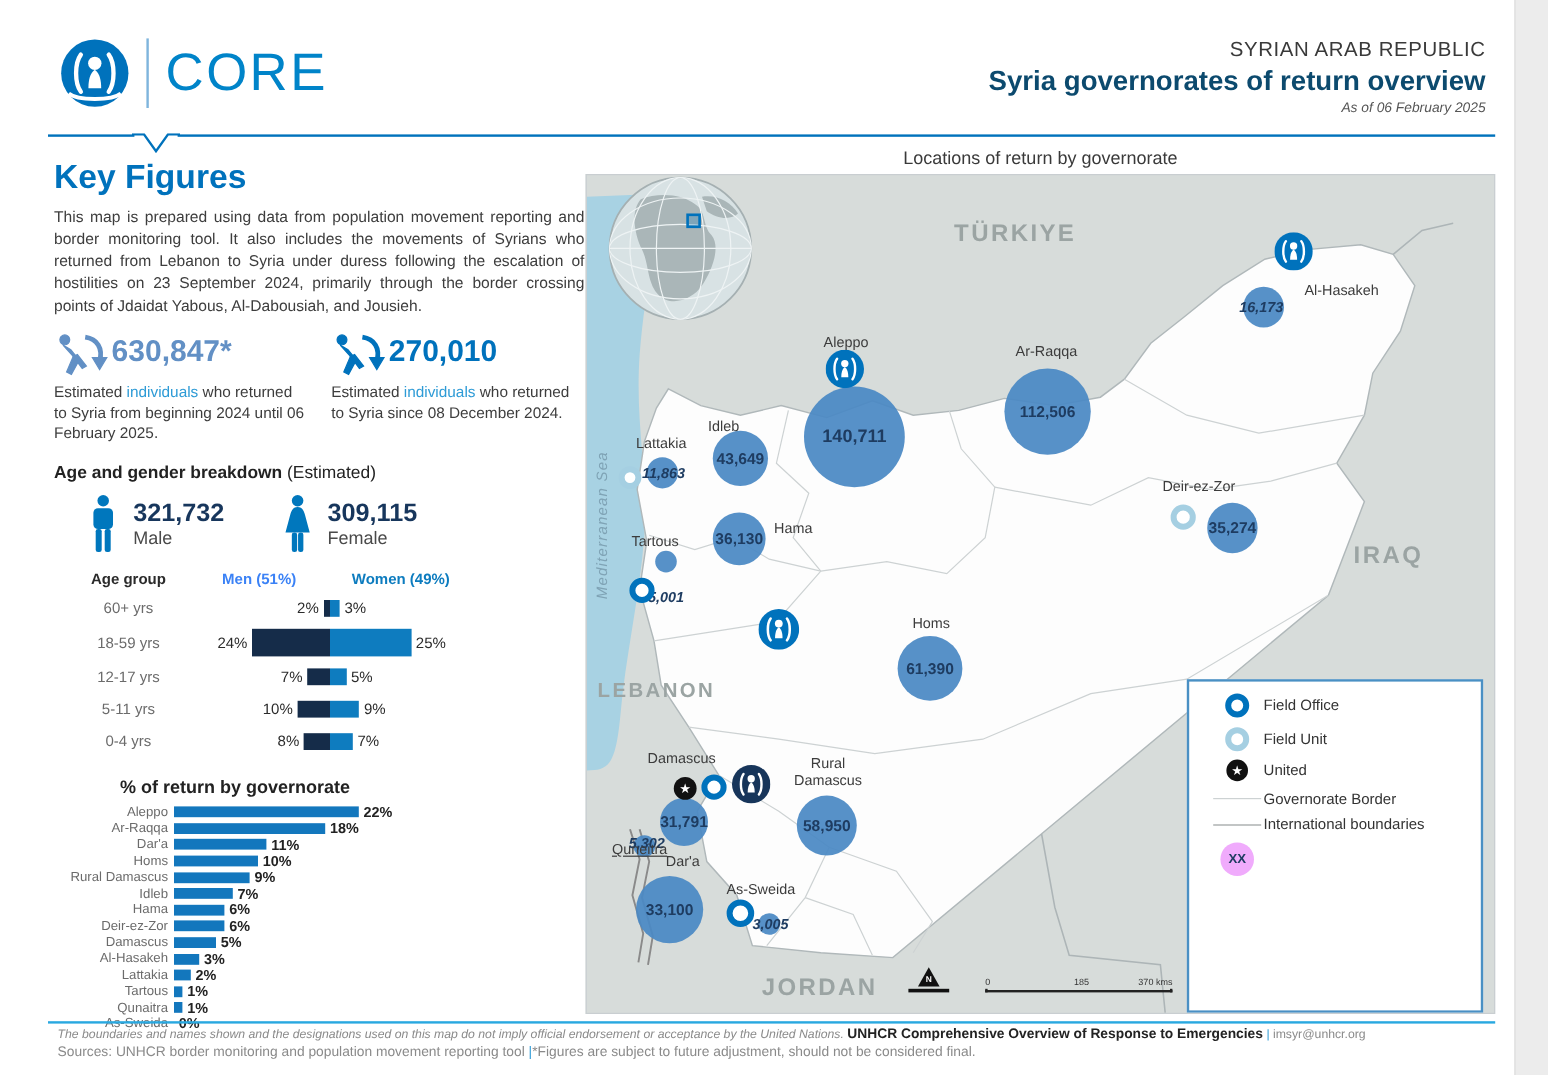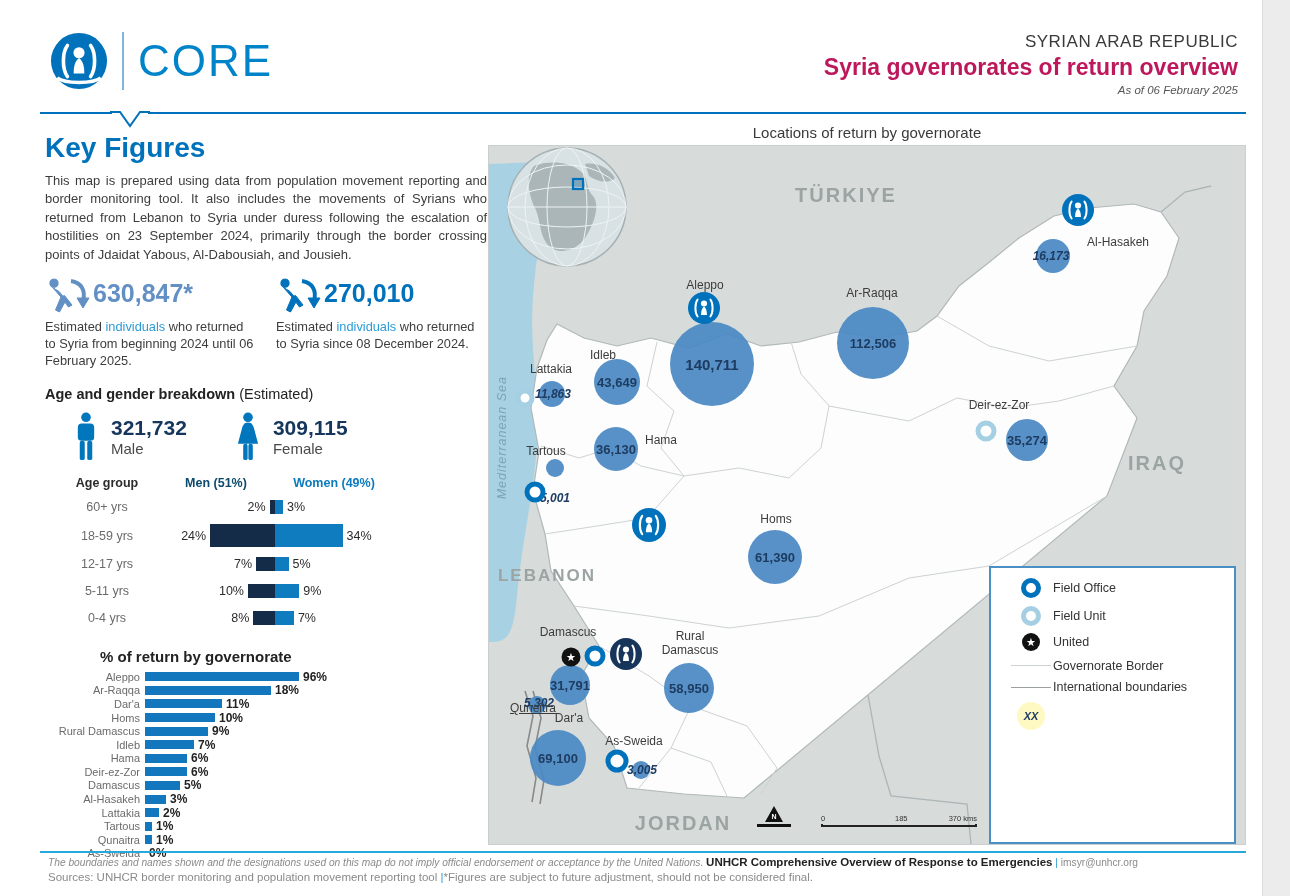--- a/index.html
+++ b/index.html
@@ -10,21 +10,21 @@
   
   .logo-block { position:absolute; left:50px; top:30px; display:flex; align-items:center; gap:14px; }
   .unhcr-mark { width:58px; height:62px; }
   .unhcr-word { display:flex; flex-direction:column; }
   .unhcr-word .brand { color:#0072BC; font-weight:bold; font-size:40px; letter-spacing:1px; line-height:40px; }
   .unhcr-word .tagline { color:#0072BC; font-weight:bold; font-size:13.5px; margin-top:2px; }
   .logo-divider { width:2px; height:58px; background:#7fb5dd; }
   .core { color:#0084c9; font-size:44px; letter-spacing:2px; font-weight:400; }
   .hdr-right { position:absolute; right:52px; top:32px; text-align:right; }
   .hdr-country { font-size:17px; color:#3a3a3a; letter-spacing:0.5px; }
-  .hdr-title { font-size:23px; color:#be185d; font-weight:bold; margin-top:2px; }
+  .hdr-title { font-size:23px; color:#0c4a6e; font-weight:bold; margin-top:2px; }
   .hdr-asof { font-size:11.5px; color:#555; font-style:italic; margin-top:3px; }
   .rule-left { position:absolute; left:40px; top:112px; width:72px; height:2px; background:#0072BC; }
   .rule-right { position:absolute; left:148px; top:112px; width:1098px; height:2px; background:#0072BC; }
   .rule-notch { position:absolute; left:110px; top:111px; }
 
   
   .leftcol { position:absolute; left:45px; top:132px; width:442px; }
   .kf-title { color:#0072BC; font-size:28px; font-weight:bold; }
   .kf-intro { margin-top:8px; font-size:13px; line-height:1.42; color:#3d3d3d; text-align:justify; }
   .stats { display:flex; gap:20px; margin-top:14px; }
@@ -39,21 +39,21 @@
   .ag-title { margin-top:16px; font-size:14.5px; color:#222; }
   .ag-title b { font-weight:bold; }
   .mf-row { display:flex; margin-top:10px; gap:48px; padding-left:28px; }
   .mf { display:flex; gap:12px; align-items:center; }
   .mf-num { font-size:21px; font-weight:bold; color:#17365c; line-height:22px; }
   .mf-lab { font-size:15px; color:#4a4a4a; margin-top:1px; }
 
   .pyr { margin-top:14px; padding-left:12px; }
   .pyr-head { display:flex; font-size:12.5px; font-weight:bold; margin-bottom:4px; }
   .pyr-head .h-age { width:100px; text-align:center; color:#2b2b2b; }
-  .pyr-head .h-men { width:118px; text-align:center; color:#0c4a6e; }
+  .pyr-head .h-men { width:118px; text-align:center; color:#3b82f6; }
   .pyr-head .h-women { width:118px; text-align:center; color:#0d7cbf; }
   .pyr-row { display:flex; align-items:center; height:27px; }
   .pyr-label { width:100px; text-align:center; font-size:12.5px; color:#6b6b6b; }
   .pyr-men { width:118px; display:flex; justify-content:flex-end; align-items:center; gap:4px; }
   .pyr-women { width:130px; display:flex; justify-content:flex-start; align-items:center; gap:4px; }
   .pyr-val { font-size:12.5px; color:#2b2b2b; }
   .bar-men { height:14px; background:#152c49; }
   .bar-women { height:14px; background:#0e7cbf; }
   .pyr-row.tall { height:30px; }
   .pyr-row.tall .bar-men, .pyr-row.tall .bar-women { height:23px; }
@@ -81,21 +81,21 @@
   .ring { position:absolute; transform:translate(-50%,-50%); border-radius:50%; background:#fff; }
   .ring.fo { border:5px solid #0072BC; }
   .ring.fu { border:5px solid #a5cfe2; }
   .capital { position:absolute; transform:translate(-50%,-50%); background:#111; border-radius:50%; color:#fff; display:flex; align-items:center; justify-content:center; }
 
   .legend { position:absolute; left:500px; top:420px; width:247px; height:278px; background:#fff; border:2px solid #4a90c4; padding:10px 8px 6px 18px; }
   .lg-row { display:flex; align-items:center; margin-bottom:7.5px; }
   .lg-icon { width:44px; display:flex; justify-content:center; align-items:center; flex:0 0 44px; }
   .lg-text { font-size:12.5px; color:#333; line-height:14px; }
   .lg-line { width:40px; height:1px; background:#9aa0a0; }
-  .lg-bub { width:28px; height:28px; border-radius:50%; background:#fef9c3; color:#1e3c61; font-weight:bold; font-size:11px; display:flex; align-items:center; justify-content:center;font-style:italic; }
+  .lg-bub { width:28px; height:28px; border-radius:50%; background:#f0abfc; color:#1e3c61; font-weight:bold; font-size:11px; display:flex; align-items:center; justify-content:center; }
   .lg-ring { border-radius:50%; background:#fff; }
 
   .scalebar { position:absolute; left:332px; top:668px; width:156px; }
   .scalebar .lbls { position:relative; height:9px; font-size:7.5px; color:#333; }
   .scalebar .l0 { position:absolute; left:0; } .scalebar .l1 { position:absolute; left:74px; } .scalebar .l2 { position:absolute; right:0; }
   .scalebar .bar { margin-top:1px; height:3px; border-left:2px solid #222; border-right:2px solid #222; border-bottom:2px solid #222; }
   .north { position:absolute; left:268px; top:660px; text-align:center; }
   .north .tri { width:0; height:0; border-left:9px solid transparent; border-right:9px solid transparent; border-bottom:16px solid #111; margin:0 auto; position:relative; }
   .north .nl { position:absolute; left:50%; transform:translateX(-50%); top:7px; color:#fff; font-size:7px; font-weight:bold; }
   .north .base { width:34px; height:3px; background:#111; margin-top:2px; }
@@ -226,21 +226,21 @@
           </div>
       </div>
       <div class="pyr-row tall">
         <span class="pyr-label">18-59 yrs</span>
         <div class="pyr-men">
             <span class="pyr-val">24%</span>
             <span class="bar-men" style="width: 64.8px;"></span>
           </div>
         <div class="pyr-women">
             <span class="bar-women" style="width: 67.5px;"></span>
-            <span class="pyr-val">34%</span>
+            <span class="pyr-val">25%</span>
           </div>
       </div>
       <div class="pyr-row">
         <span class="pyr-label">12-17 yrs</span>
         <div class="pyr-men">
             <span class="pyr-val">7%</span>
             <span class="bar-men" style="width: 18.9px;"></span>
           </div>
         <div class="pyr-women">
             <span class="bar-women" style="width: 13.5px;"></span>
@@ -269,21 +269,21 @@
             <span class="pyr-val">7%</span>
           </div>
       </div>
     </div>
 
     <div class="gov">
       <div class="gov-title">% of return by governorate</div>
       <div class="gov-row">
           <span class="gov-label">Aleppo</span>
           <span class="gov-bar" style="width: 154px;"></span>
-          <span class="gov-val">96%</span>
+          <span class="gov-val">22%</span>
         </div>
       <div class="gov-row">
           <span class="gov-label">Ar-Raqqa</span>
           <span class="gov-bar" style="width: 126px;"></span>
           <span class="gov-val">18%</span>
         </div>
       <div class="gov-row">
           <span class="gov-label">Dar'a</span>
           <span class="gov-bar" style="width: 77px;"></span>
           <span class="gov-val">11%</span>
@@ -421,21 +421,21 @@
     <div class="bub-val" style="left:128px; top:236px;">43,649</div>
     <div class="bub-val small" style="left:64px; top:248px;">11,863</div>
     <div class="bub-val" style="left:127px; top:303px;">36,130</div>
     <div class="bub-val small" style="left:66px; top:320px;margin-top:32px;">5,001</div>
     <div class="bub-val small" style="left:562px; top:110px;">16,173</div>
     <div class="bub-val" style="left:538px; top:294px;">35,274</div>
     <div class="bub-val" style="left:286px; top:411px;">61,390</div>
     <div class="bub-val" style="left:81px; top:539px;">31,791</div>
     <div class="bub-val" style="left:200px; top:542px;">58,950</div>
     <div class="bub-val small" style="left:50px; top:557px;">5,302</div>
-    <div class="bub-val" style="left:69px; top:612px;">69,100</div>
+    <div class="bub-val" style="left:69px; top:612px;">33,100</div>
     <div class="bub-val small" style="left:153px; top:624px;">3,005</div>
 
     <div class="gov-name" style="left:216px; top:132px;">Aleppo</div>
     <div class="gov-name" style="left:383px; top:140px;">Ar-Raqqa</div>
     <div class="gov-name" style="left:114px; top:202px;">Idleb</div>
     <div class="gov-name" style="left:62px; top:216px;">Lattakia</div>
     <div class="gov-name" style="left:172px; top:287px;">Hama</div>
     <div class="gov-name" style="left:57px; top:298px;">Tartous</div>
     <div class="gov-name" style="left:629px; top:89px;">Al-Hasakeh</div>
     <div class="gov-name" style="left:510px; top:252px;">Deir-ez-Zor</div>

